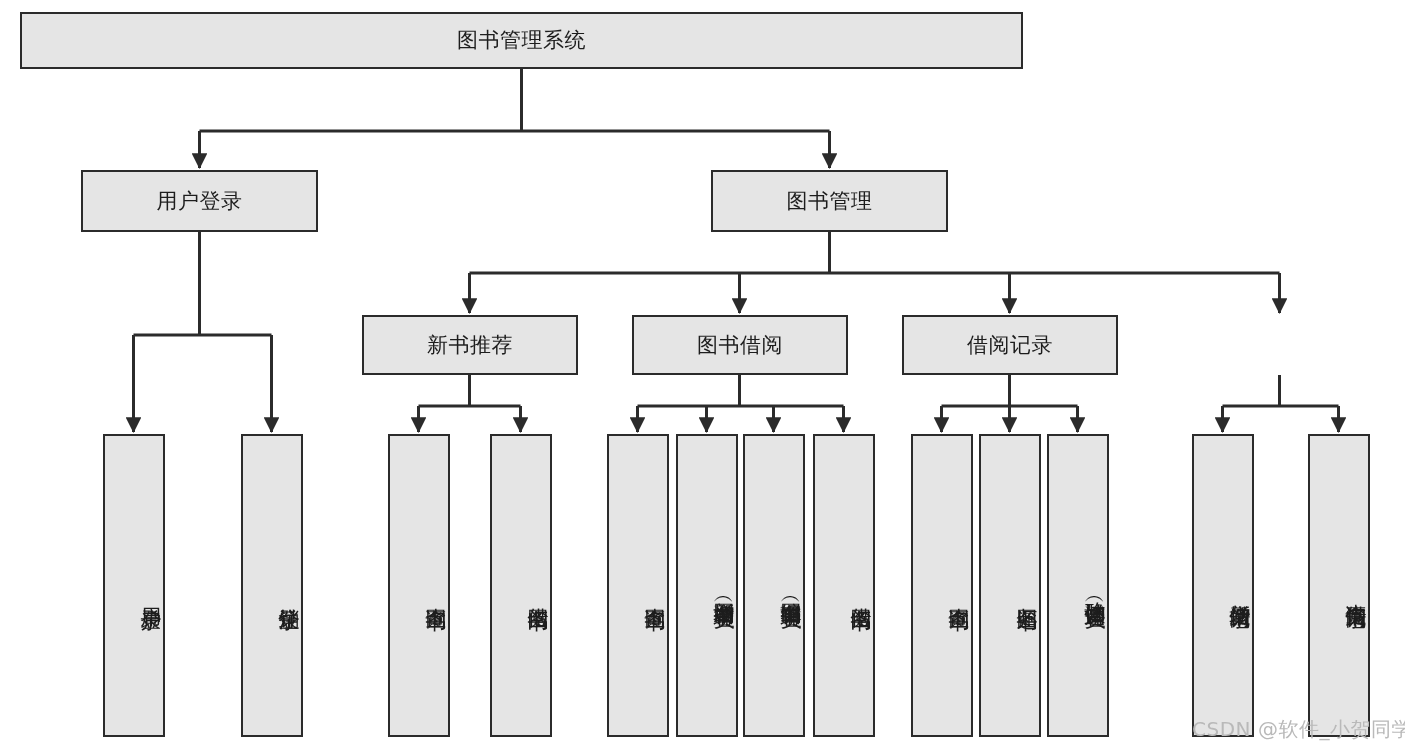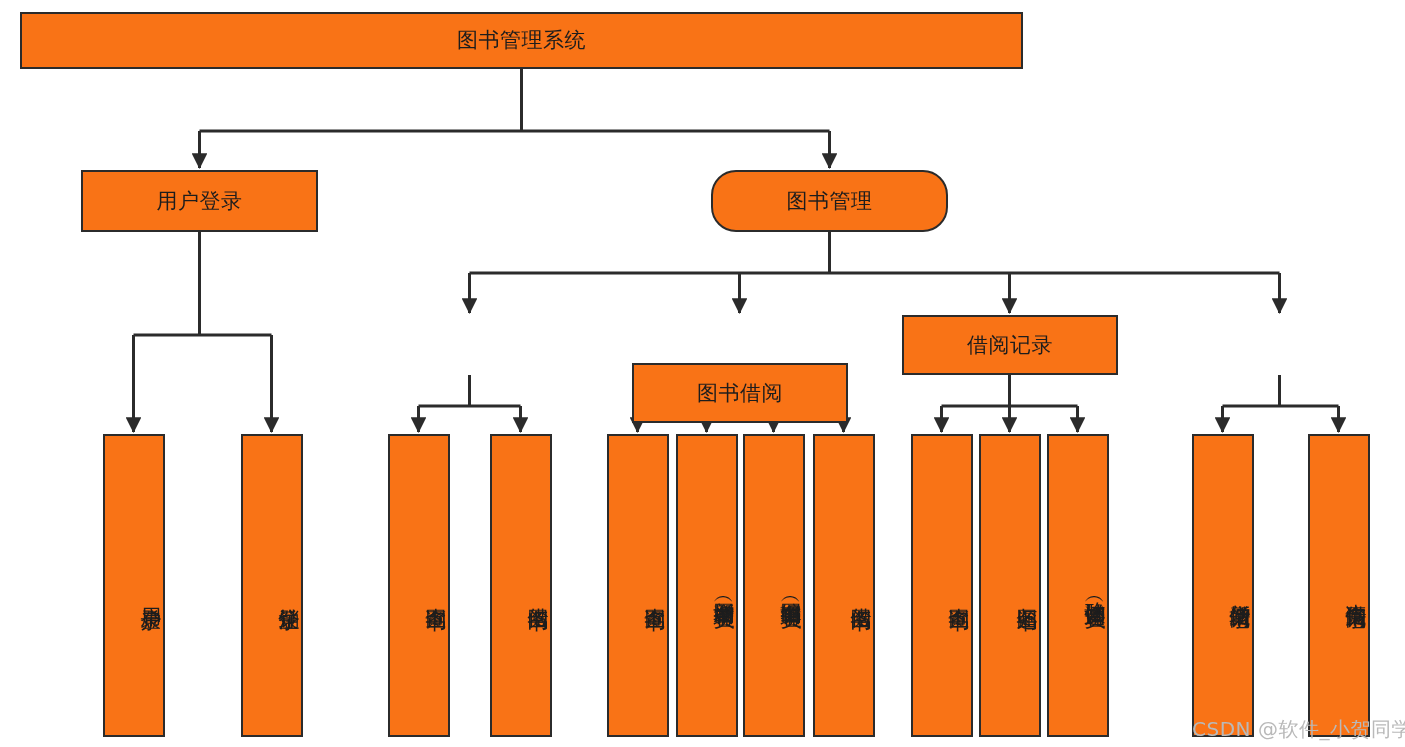--- a/index.html
+++ b/index.html
@@ -21,21 +21,21 @@
     position: absolute;
     left: 0;
     top: 0;
     width: 1405px;
     height: 747px;
     pointer-events: none;
   }
   .node {
     position: absolute;
     box-sizing: border-box;
-    background: #f97316;
+    background: #e5e5e5;
     border: 2.5px solid #2b2b2b;
     display: flex;
     align-items: center;
     justify-content: center;
     text-align: center;
     color: #1d1d1d;
     line-height: 1.18;
   }
   .node.h {
     font-size: 21px;
@@ -121,25 +121,28 @@
     </g>
   </svg>
 
   <div class="node h" style="left:20px; top:12px; width:1003px; height:57px;">
     <span class="node-label">图书管理系统</span>
   </div>
 
   <div class="node h" style="left:81px; top:170px; width:237px; height:62px;">
     <span class="node-label">用户登录</span>
   </div>
-  <div class="node h" style="left:711px; top:170px; width:237px; height:62px;border-radius:25px;">
+  <div class="node h" style="left:711px; top:170px; width:237px; height:62px;">
     <span class="node-label">图书管理</span>
   </div>
 
-  <div class="node h" style="left:632px; top:315px; width:216px; height:60px;margin-top:48px;">
+  <div class="node h" style="left:362px; top:315px; width:216px; height:60px;">
+    <span class="node-label">新书推荐</span>
+  </div>
+  <div class="node h" style="left:632px; top:315px; width:216px; height:60px;">
     <span class="node-label">图书借阅</span>
   </div>
   <div class="node h" style="left:902px; top:315px; width:216px; height:60px;">
     <span class="node-label">借阅记录</span>
   </div>
 
   <div class="node v" style="left:103px; top:434px; width:62px; height:303px;">
     <span class="node-label">用户登录</span>
   </div>
   <div class="node v" style="left:241px; top:434px; width:62px; height:303px;">

